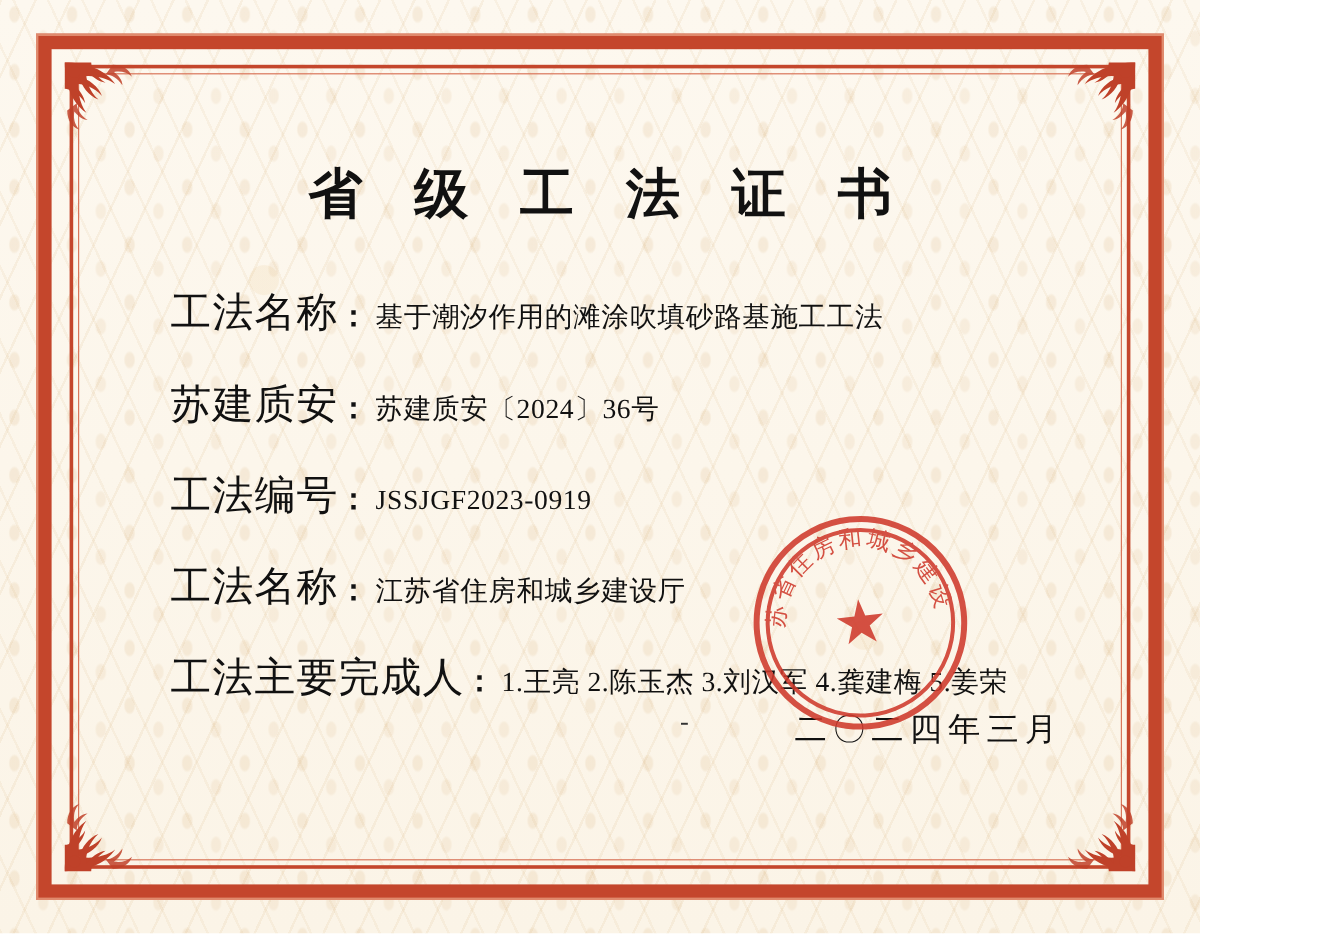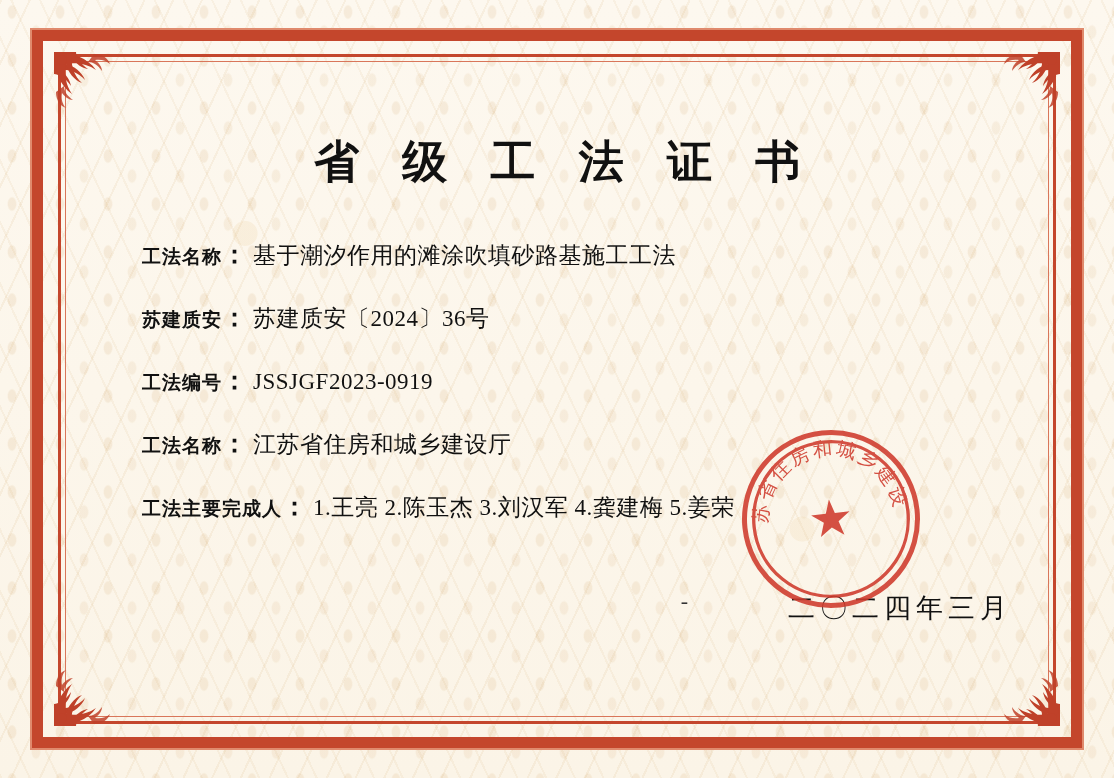--- a/index.html
+++ b/index.html
@@ -10,21 +10,21 @@
   body {
     width: 1114px;
     height: 778px;
     font-family: "Liberation Serif", "DejaVu Serif", serif;
     overflow: hidden;
   }
 
   
   .certificate {
     position: relative;
-    width: 1114px;
+    width: 1000px;
     height: 778px;
     background:
       repeating-linear-gradient(115deg, rgba(214,176,120,0.13) 0 2px, rgba(255,255,255,0) 2px 26px),
       repeating-linear-gradient(65deg, rgba(214,176,120,0.11) 0 2px, rgba(255,255,255,0) 2px 26px),
       radial-gradient(circle at 22% 30%, rgba(236,208,160,0.22) 0 12px, rgba(255,255,255,0) 13px),
       radial-gradient(circle at 72% 68%, rgba(236,208,160,0.20) 0 12px, rgba(255,255,255,0) 13px),
       linear-gradient(#fdf8ef, #fbf4e7);
     box-sizing: border-box;
     overflow: hidden;
   }
@@ -108,22 +108,22 @@
   .fields {
     margin-top: 46px;
     padding-left: 46px;
   }
   .field {
     display: flex;
     align-items: baseline;
     margin-bottom: 30px;
   }
   .field-label {
-    font-size: 19px;
-    font-weight: bold;
+    font-size: 34px;
+    font-weight: normal;
     color: #111;
     white-space: nowrap;
     letter-spacing: 1px;
     text-align: center;
   }
   .field-colon {
     font-size: 25px;
     font-weight: bold;
     color: #111;
     padding: 0 2px 0 0;
@@ -135,21 +135,21 @@
     letter-spacing: 0.5px;
   }
   .field-value.latin {
     font-family: Liberation Serif, serif;
     letter-spacing: 0.5px;
   }
 
   
   .date-row {
     position: absolute;
-    right: 6px;
+    right: 18px;
     bottom: 60px;
     display: flex;
     align-items: flex-end;
     gap: 6px;
   }
   .date-text {
     font-size: 27px;
     color: #111;
     letter-spacing: 5px;
   }

